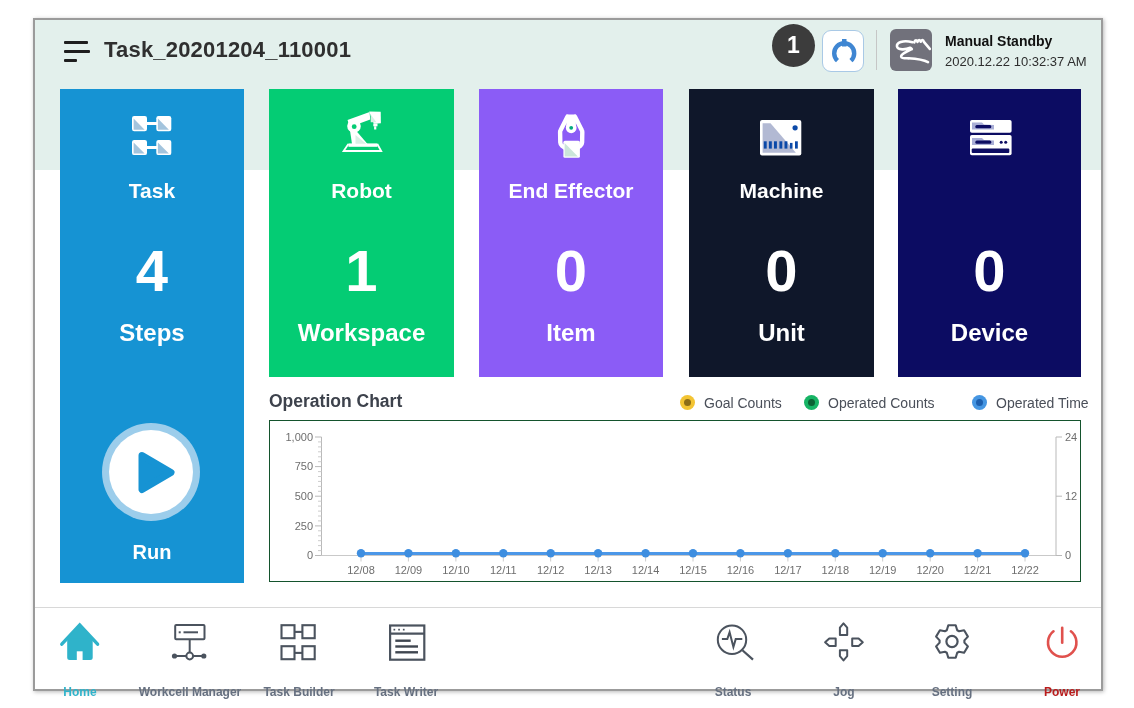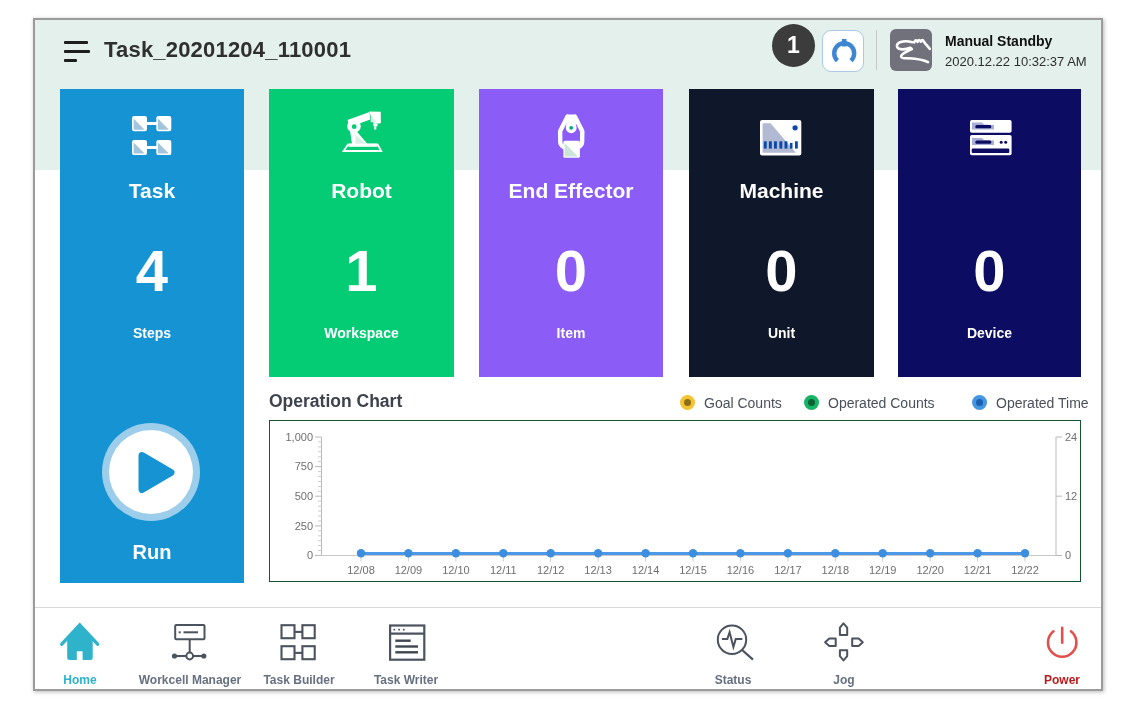--- a/index.html
+++ b/index.html
@@ -14,34 +14,34 @@
   border:1.5px solid #a9c9e6; border-radius:9px; }
 .gripbtn svg { position:absolute; left:0px; top:1px; }
 .vdiv { position:absolute; left:841px; top:10px; width:1px; height:40px; background:#c6c6c6; }
 .handbox { position:absolute; left:855px; top:9px; width:42px; height:42px; background:#71717b; border-radius:6px; }
 .mode-t { position:absolute; left:910px; top:13px; font-size:14px; font-weight:bold; color:#111; white-space:nowrap; }
 .mode-d { position:absolute; left:910px; top:33.5px; font-size:13px; color:#2e2e2e; white-space:nowrap; }
 .card { position:absolute; top:69px; width:184px; }
 .cicon { position:absolute; left:0; top:0; width:100%; height:94px; display:flex; align-items:center; justify-content:center; }
 .clabel { position:absolute; top:89px; width:100%; text-align:center; font-size:21px; line-height:25px; font-weight:bold; color:#fff; white-space:nowrap; }
 .cnum { position:absolute; top:150px; width:100%; text-align:center; font-size:58px; line-height:64px; font-weight:bold; color:#fff; }
-.csub { position:absolute; top:234px; width:100%; text-align:center; font-size:14px; line-height:20px; font-weight:bold; color:#fff; }
+.csub { position:absolute; top:234px; width:100%; text-align:center; font-size:24px; line-height:20px; font-weight:bold; color:#fff; }
 .ring { position:absolute; left:42px; top:334px; width:98px; height:98px; border-radius:50%; background:#9ccdeb; }
 .rundisc { position:absolute; left:49px; top:341px; width:84px; height:84px; border-radius:50%; background:#fff; }
 .runlabel { position:absolute; top:452px; width:100%; text-align:center; font-size:20px; font-weight:bold; color:#fff; }
 .charttitle { position:absolute; left:234px; top:370.5px; font-size:17.5px; font-weight:bold; color:#3d424c; }
 .leg { position:absolute; top:372.5px; height:16px; }
 .dot { display:inline-block; width:15px; height:15px; border-radius:50%; position:relative; vertical-align:middle; margin-right:9px; }
 .dot span { position:absolute; left:3.8px; top:3.8px; width:7.4px; height:7.4px; border-radius:50%; }
 .ltext { font-size:14px; color:#4a4f59; vertical-align:middle; }
 .chartbox { position:absolute; left:234px; top:400px; width:812px; height:162px; border:1px solid #14532d; background:#fff; }
 .navline { position:absolute; left:0; top:587px; width:1066px; height:1px; background:#d8d8d8; }
 .nav { position:absolute; top:599px; width:120px; text-align:center; }
 .nav svg { display:block; margin:0 auto; }
-.nlabel { margin-top:8px; font-size:12px; font-weight:bold; color:#667080; }
+.nlabel { margin-top:20px; font-size:12px; font-weight:bold; color:#667080; }
 .nav.active .nlabel { color:#2fb3ca; }
 .nav.power .nlabel { color:#b91c1c; }
 </style></head>
 <body>
 <div class="page">
 <div class="topbg"></div>
 <div class="burger">
 <span style="left:28.5px;top:20.5px;width:24.5px"></span>
 <span style="left:28.5px;top:29.8px;width:26.5px"></span>
 <span style="left:28.5px;top:39px;width:13px"></span>
@@ -330,20 +330,27 @@
     <div class="nav " style="left:638px">
       <svg width="46" height="46" viewBox="0 0 46 46">
 <g fill="none" stroke="#4b535e" stroke-width="2">
 <circle cx="22" cy="20.7" r="14.2"></circle>
 <polyline points="11.9,20.1 17.3,20.1 19.6,13.3 23.4,28 25.7,20.1 32.3,20.1"></polyline>
 </g>
 <line x1="32.4" y1="31.2" x2="43" y2="40.6" stroke="#4b535e" stroke-width="2.2"></line>
 </svg>
       <div class="nlabel">Status</div>
     </div>
+    <div class="nav " style="left:857px">
+      <svg width="46" height="46" viewBox="0 0 46 46">
+<path d="M17.8,11.3 L19.3,6.3 L26.7,6.3 L28.2,11.3 L30.1,12.3 L35.1,11.2 L38.9,17.6 L35.4,21.4 L35.4,23.6 L38.9,27.4 L35.1,33.8 L30.1,32.7 L28.2,33.7 L26.7,38.7 L19.3,38.7 L17.8,33.7 L15.9,32.7 L10.9,33.8 L7.1,27.4 L10.6,23.6 L10.6,21.4 L7.1,17.6 L10.9,11.2 L15.9,12.3 Z" fill="none" stroke="#4b535e" stroke-width="2.1" stroke-linejoin="round"></path>
+<circle cx="23" cy="22.5" r="5.6" fill="none" stroke="#4b535e" stroke-width="2.2"></circle>
+</svg>
+      <div class="nlabel">Setting</div>
+    </div>
     <div class="nav power" style="left:967px">
       <svg width="46" height="46" viewBox="0 0 46 46">
 <path d="M31.9,12.3 A14.2,14.2 0 1 1 14.5,12.3" fill="none" stroke="#e0514d" stroke-width="2.6" stroke-linecap="round"></path>
 <line x1="23.2" y1="8.8" x2="23.2" y2="23.7" stroke="#e0514d" stroke-width="2.6" stroke-linecap="round"></line>
 </svg>
       <div class="nlabel">Power</div>
     </div>
 </div>
 
 </body></html>

